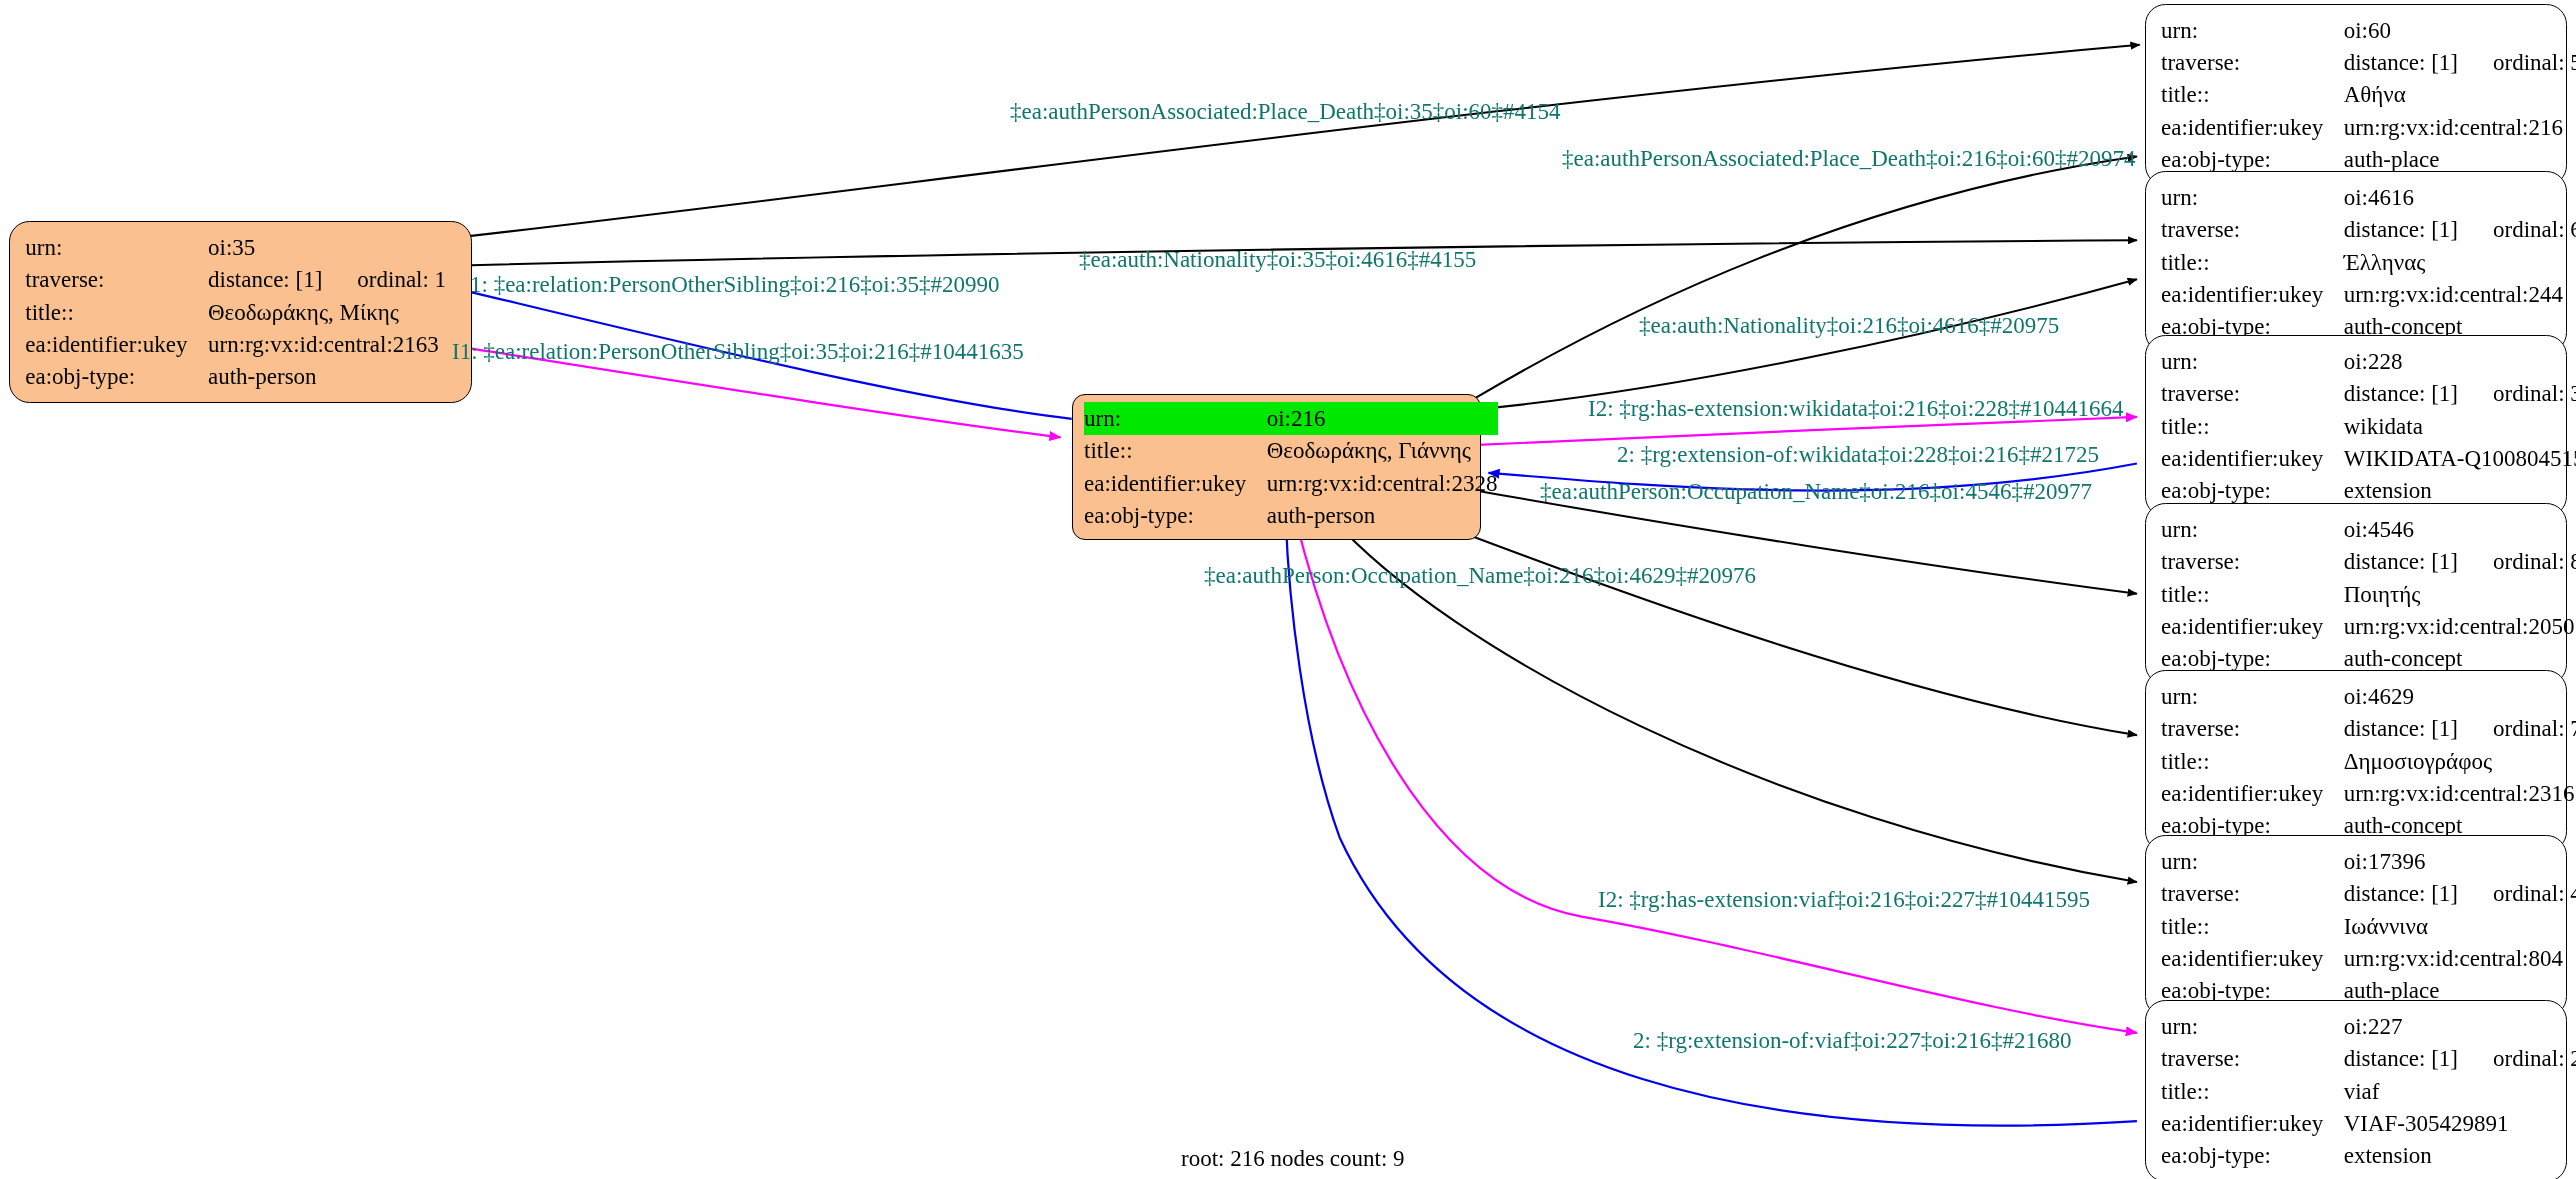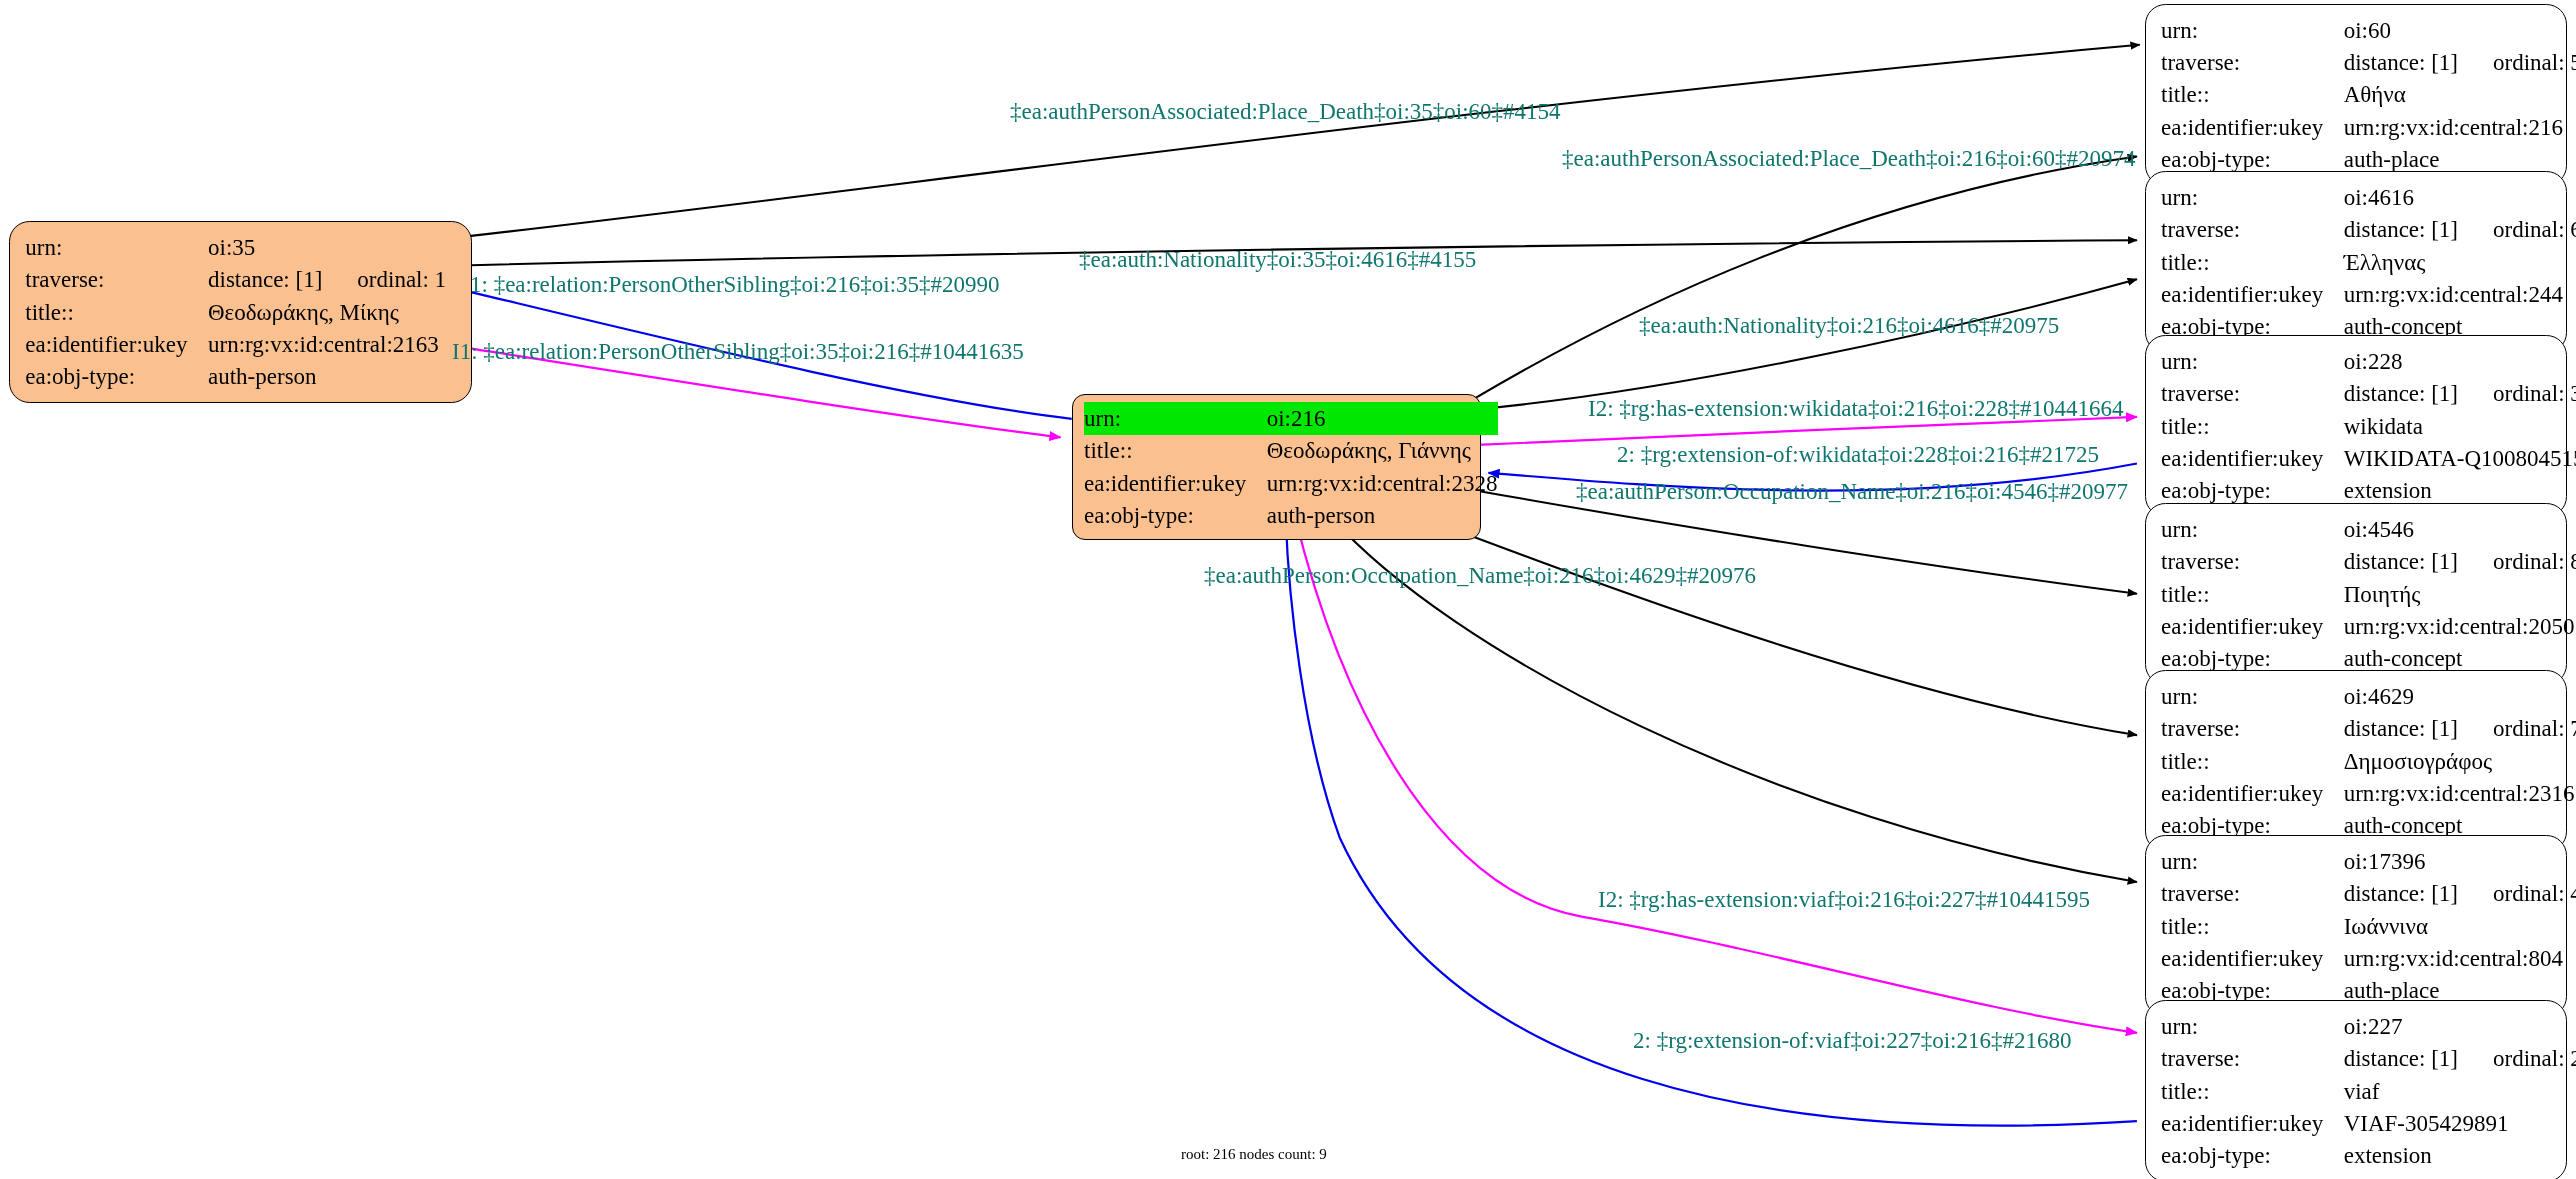--- a/index.html
+++ b/index.html
@@ -60,21 +60,21 @@
   .edge-label {
     position: absolute;
     font-size: 23px;
     color: #0f766e;
     white-space: nowrap;
     background: transparent;
     line-height: 1;
   }
   .footer {
     position: absolute;
-    font-size: 15px;
+    font-size: 23px;
     color: #000000;
     white-space: nowrap;
   }
 </style>
 </head>
 <body>
 
 <div id="canvas">
 
   <svg class="edges" viewBox="0 0 2769 1268">
@@ -357,21 +357,21 @@
   </div>
 
   <div class="edge-label" style="left:1010px; top:100px;">‡ea:authPersonAssociated:Place_Death‡oi:35‡oi:60‡#4154</div>
   <div class="edge-label" style="left:1562px; top:147px;">‡ea:authPersonAssociated:Place_Death‡oi:216‡oi:60‡#20974</div>
   <div class="edge-label" style="left:1079px; top:212px;margin-top:36px;">‡ea:auth:Nationality‡oi:35‡oi:4616‡#4155</div>
   <div class="edge-label" style="left:470px; top:273px;">1: ‡ea:relation:PersonOtherSibling‡oi:216‡oi:35‡#20990</div>
   <div class="edge-label" style="left:452px; top:340px;">I1: ‡ea:relation:PersonOtherSibling‡oi:35‡oi:216‡#10441635</div>
   <div class="edge-label" style="left:1639px; top:314px;">‡ea:auth:Nationality‡oi:216‡oi:4616‡#20975</div>
   <div class="edge-label" style="left:1588px; top:397px;">I2: ‡rg:has-extension:wikidata‡oi:216‡oi:228‡#10441664</div>
   <div class="edge-label" style="left:1617px; top:443px;">2: ‡rg:extension-of:wikidata‡oi:228‡oi:216‡#21725</div>
-  <div class="edge-label" style="left:1540px; top:480px;margin-left:36px;">‡ea:authPerson:Occupation_Name‡oi:216‡oi:4546‡#20977</div>
+  <div class="edge-label" style="left:1540px; top:480px;">‡ea:authPerson:Occupation_Name‡oi:216‡oi:4546‡#20977</div>
   <div class="edge-label" style="left:1204px; top:564px;">‡ea:authPerson:Occupation_Name‡oi:216‡oi:4629‡#20976</div>
   <div class="edge-label" style="left:1598px; top:888px;">I2: ‡rg:has-extension:viaf‡oi:216‡oi:227‡#10441595</div>
   <div class="edge-label" style="left:1633px; top:1029px;">2: ‡rg:extension-of:viaf‡oi:227‡oi:216‡#21680</div>
 
   <div class="footer" style="left:1181px; top:1146px;">root: 216 nodes count: 9</div>
 
 </div>
 
 
 </body></html>

